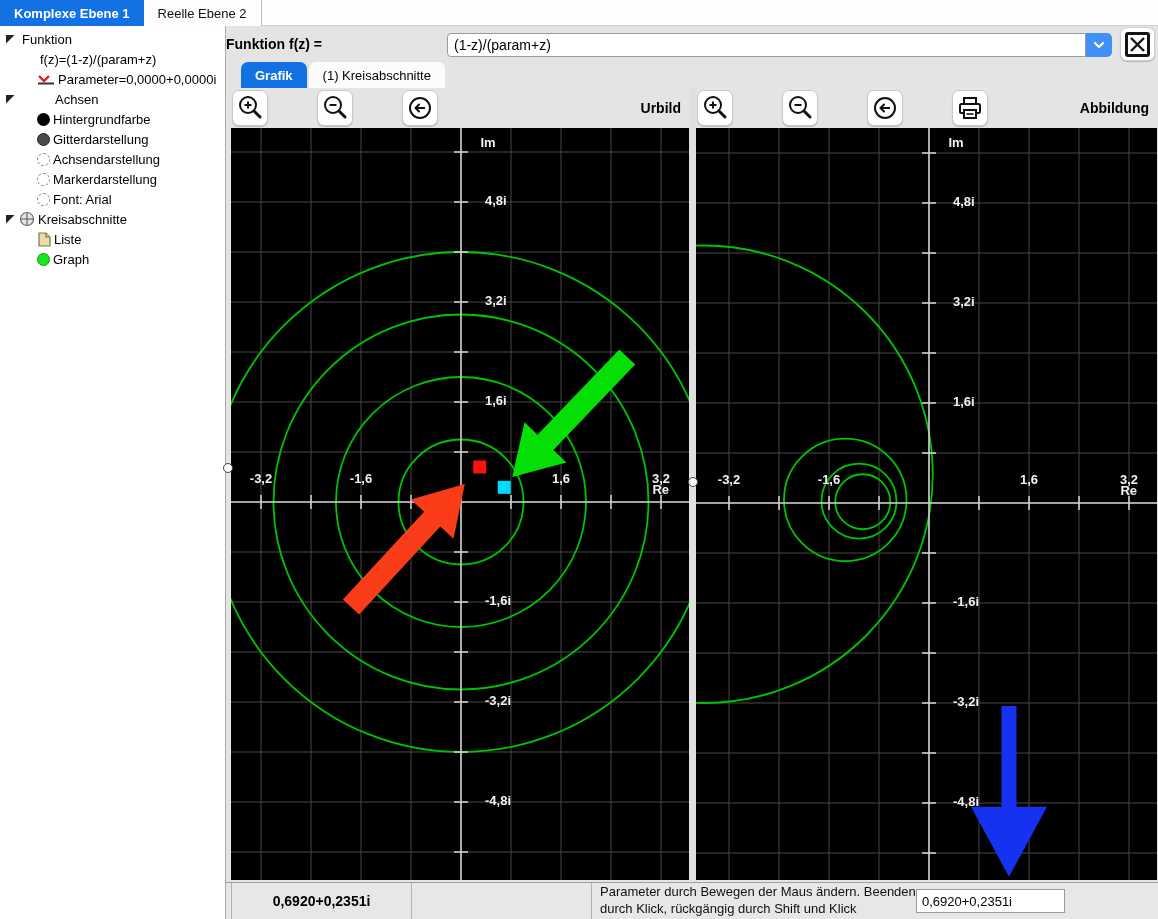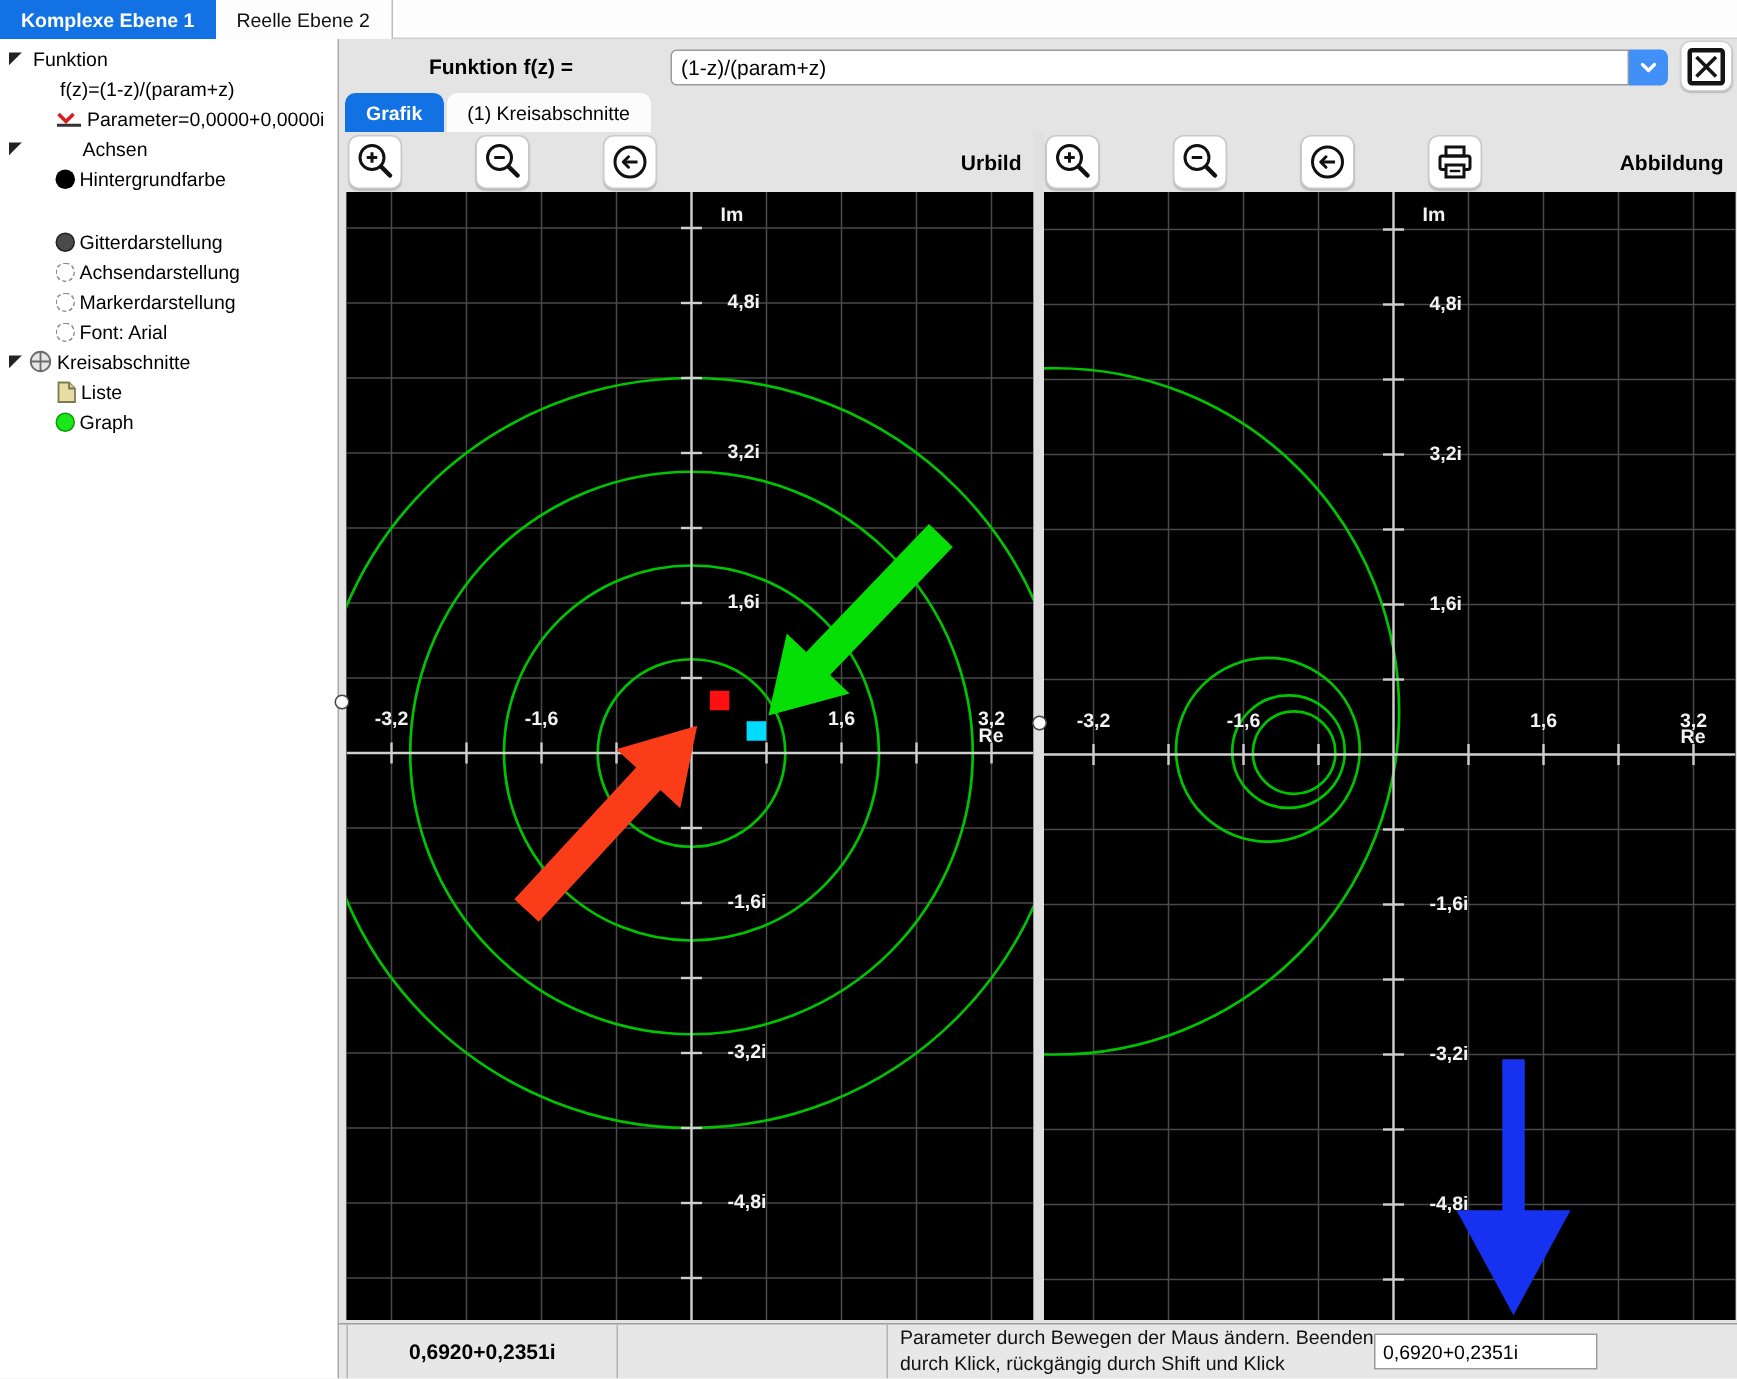--- a/index.html
+++ b/index.html
@@ -27,35 +27,35 @@
   .dot.black { background:#000; }
   .dot.gray  { background:#4a4a4a; border:1px solid #222; }
   .dot.green { background:#1ae81a; border:1px solid #0a9a0a; }
   .dot.empty { background:#fff; border:1px dashed #8a8a8a; }
   .ticon { display:inline-block; flex:0 0 auto; }
 
   
   .main { position:absolute; top:26px; left:226px; right:0; bottom:0; background:#e4e4e4; }
 
   .fn-row { position:absolute; top:0; left:0; right:0; height:36px; }
-  .fn-label { position:absolute; left:0; top:10px; width:216px; text-align:center;
+  .fn-label { position:absolute; left:0; top:10px; width:216px; text-align:left;
               font-size:14px; font-weight:bold; color:#000; }
   .combo { position:absolute; left:221px; top:7px; width:665px; height:24px; }
   .combo-input { position:absolute; left:0; top:0; width:639px; height:24px;
                  border:1px solid #9b9b9b; border-radius:4px 0 0 4px; padding:0 6px;
                  font-size:14px; font-family:"Liberation Sans",sans-serif; background:#fff; color:#000; }
   .combo-cap { position:absolute; right:0; top:0; width:26px; height:24px; background:#4190f7;
                border-radius:0 5px 5px 0; display:flex; align-items:center; justify-content:center; }
   .close-btn { position:absolute; right:3px; top:1px; width:35px; height:34px; background:#fff;
                border:1px solid #cfcfcf; border-radius:7px; box-shadow:0 1px 1px rgba(0,0,0,.2);
                display:flex; align-items:center; justify-content:center; cursor:pointer; }
   .close-box { width:25px; height:25px; border:3px solid #141414; border-radius:3px;
                display:flex; align-items:center; justify-content:center; }
 
-  .view-tabs { position:absolute; top:36px; left:0; right:16px; height:26px; padding-left:4px;
+  .view-tabs { position:absolute; top:36px; left:0; right:16px; height:26px; padding-left:15px;
                display:flex; align-items:flex-end; }
   .vtab { height:26px; display:flex; align-items:center; padding:0 14px; font-size:13px;
           border-radius:7px 7px 0 0; }
   .vtab.active { background:#1272e4; color:#fff; font-weight:bold; }
   .vtab.inactive { background:#fcfcfc; color:#000; margin-left:2px; }
 
   .panels { position:absolute; top:62px; left:0; right:0; height:792px; display:flex; }
   .panel { display:flex; flex-direction:column; }
   .panel.left { width:458px; margin-left:5px; }
   .panel.right { width:461px; }
@@ -106,21 +106,21 @@
         <span class="lbl">Parameter=0,0000+0,0000i</span>
       </div>
       <div class="tree-row" style="padding-left: 6px; gap: 33px;">
         <span class="disc ticon"></span>
         <span class="lbl">Achsen</span>
       </div>
       <div class="tree-row" style="padding-left: 37px;">
         <span class="dot black ticon"></span>
         <span class="lbl">Hintergrundfarbe</span>
       </div>
-      <div class="tree-row" style="padding-left: 37px; margin-top: 22px;">
+      <div class="tree-row" style="padding-left: 37px;">
         <span class="dot gray ticon"></span>
         <span class="lbl">Gitterdarstellung</span>
       </div>
       <div class="tree-row" style="padding-left: 37px;">
         <span class="dot empty ticon"></span>
         <span class="lbl">Achsendarstellung</span>
       </div>
       <div class="tree-row" style="padding-left: 37px;">
         <span class="dot empty ticon"></span>
         <span class="lbl">Markerdarstellung</span>

